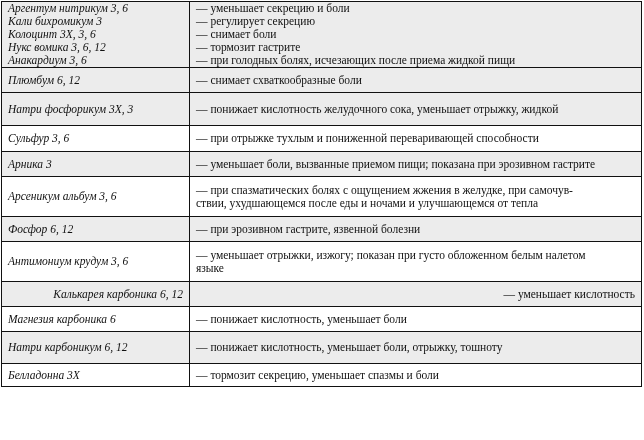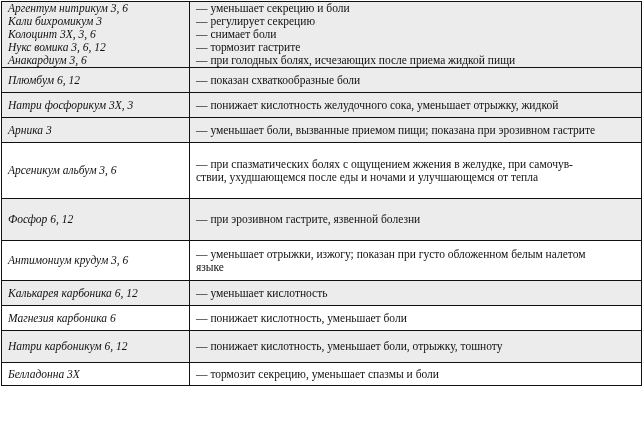--- a/index.html
+++ b/index.html
@@ -42,66 +42,74 @@
           <span class="line">— снимает боли</span>
           <span class="line">— тормозит гастрите</span>
           <span class="line">— при голодных болях, исчезающих после приема жидкой пищи</span>
         </td>
       </tr>
       <tr class="shade" style="height: 25px;">
         <td class="name">
           <span class="line">Плюмбум 6, 12</span>
         </td>
         <td class="desc">
-          <span class="line">— показан схваткообразные боли</span>
+          <span class="line">— снимает схваткообразные боли</span>
         </td>
       </tr>
-      <tr class="shade" style="height: 25px; margin-top: 8px;">
+      <tr class="shade" style="height: 33px; margin-top: 8px;">
         <td class="name">
           <span class="line">Натри фосфорикум 3Х, 3</span>
         </td>
         <td class="desc">
           <span class="line">— понижает кислотность желудочного сока, уменьшает отрыжку, жидкой</span>
+        </td>
+      </tr>
+      <tr style="height: 26px;">
+        <td class="name">
+          <span class="line">Сульфур 3, 6</span>
+        </td>
+        <td class="desc">
+          <span class="line">— при отрыжке тухлым и пониженной переваривающей способности</span>
         </td>
       </tr>
       <tr class="shade" style="height: 25px;">
         <td class="name">
           <span class="line">Арника 3</span>
         </td>
         <td class="desc">
           <span class="line">— уменьшает боли, вызванные приемом пищи; показана при эрозивном гастрите</span>
         </td>
       </tr>
-      <tr style="height: 56px; margin-top: 20px;">
+      <tr style="height: 40px; margin-top: 20px;">
         <td class="name">
           <span class="line">Арсеникум альбум 3, 6</span>
         </td>
         <td class="desc">
           <span class="line">— при спазматических болях с ощущением жжения в желудке, при самочув-</span>
           <span class="line">ствии, ухудшающемся после еды и ночами и улучшающемся от тепла</span>
         </td>
       </tr>
-      <tr class="shade" style="height: 42px;">
+      <tr class="shade" style="height: 25px;">
         <td class="name">
           <span class="line">Фосфор 6, 12</span>
         </td>
         <td class="desc">
           <span class="line">— при эрозивном гастрите, язвенной болезни</span>
         </td>
       </tr>
       <tr style="height: 40px;">
         <td class="name">
           <span class="line">Антимониум крудум 3, 6</span>
         </td>
         <td class="desc">
           <span class="line">— уменьшает отрыжки, изжогу; показан при густо обложенном белым налетом</span>
           <span class="line">языке</span>
         </td>
       </tr>
-      <tr class="shade" style="height: 25px;">
+      <tr class="shade" style="height: 25px; text-align: right;">
         <td class="name">
           <span class="line">Калькарея карбоника 6, 12</span>
         </td>
         <td class="desc">
           <span class="line">— уменьшает кислотность</span>
         </td>
       </tr>
       <tr style="height: 25px;">
         <td class="name">
           <span class="line">Магнезия карбоника 6</span>

